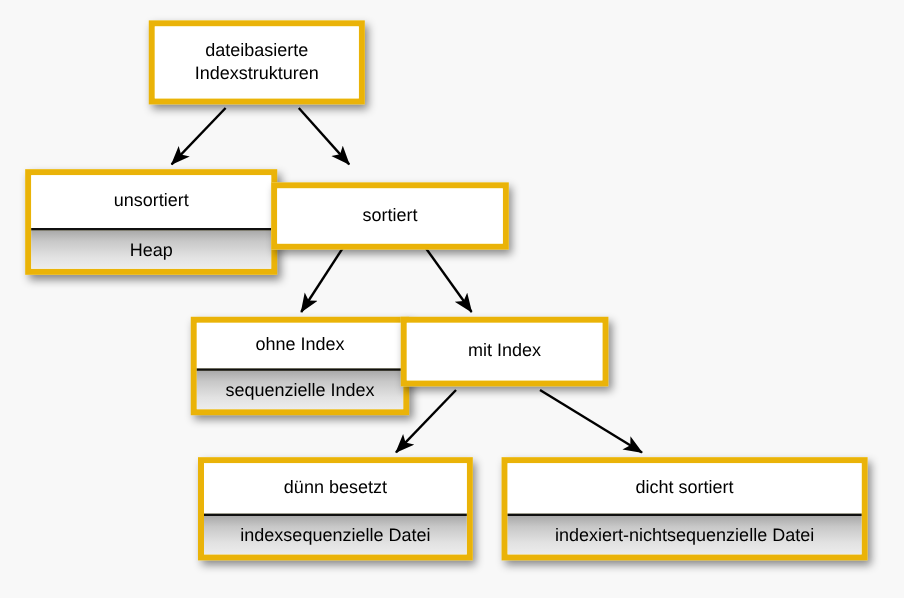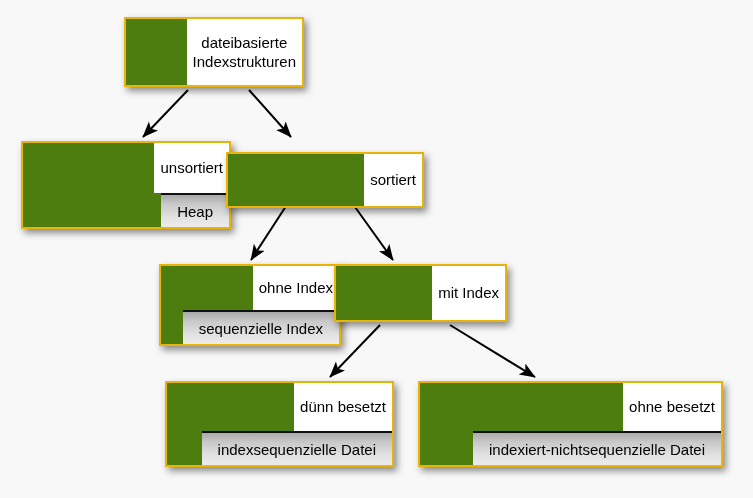--- a/index.html
+++ b/index.html
@@ -23,27 +23,26 @@
     position: absolute;
     left: 0;
     top: 0;
     width: 753px;
     height: 498px;
     pointer-events: none;
   }
   .node {
     position: absolute;
     box-sizing: border-box;
-    border: 2px solid #eab308;
-    background: #4d7c0f;
+    border: 5px solid #eab308;
+    background: #fef9c3;
     box-shadow: 3px 4px 7px rgba(0,0,0,0.45);
     display: flex;
     flex-direction: column;
     z-index: 2;
-    align-items: flex-end;
   }
   .node .title {
     flex: 1 1 auto;
     display: flex;
     align-items: center;
     justify-content: center;
     text-align: center;
     color: #000000;
     font-size: 15px;
     line-height: 1.25;
@@ -108,18 +107,18 @@
         <div class="sub">sequenzielle Index</div>
       </div>
       <div class="node" style="left: 334px; top: 264px; width: 173px; height: 58px;">
         <div class="title">mit Index</div>
       </div>
       <div class="node" style="left: 165px; top: 381px; width: 229px; height: 86px;">
         <div class="title">dünn besetzt</div>
         <div class="sub">indexsequenzielle Datei</div>
       </div>
       <div class="node" style="left: 418px; top: 381px; width: 305px; height: 86px;">
-        <div class="title">ohne besetzt</div>
+        <div class="title">dicht sortiert</div>
         <div class="sub">indexiert-nichtsequenzielle Datei</div>
       </div>
     </div>
 
 </div>
 
 </body></html>

